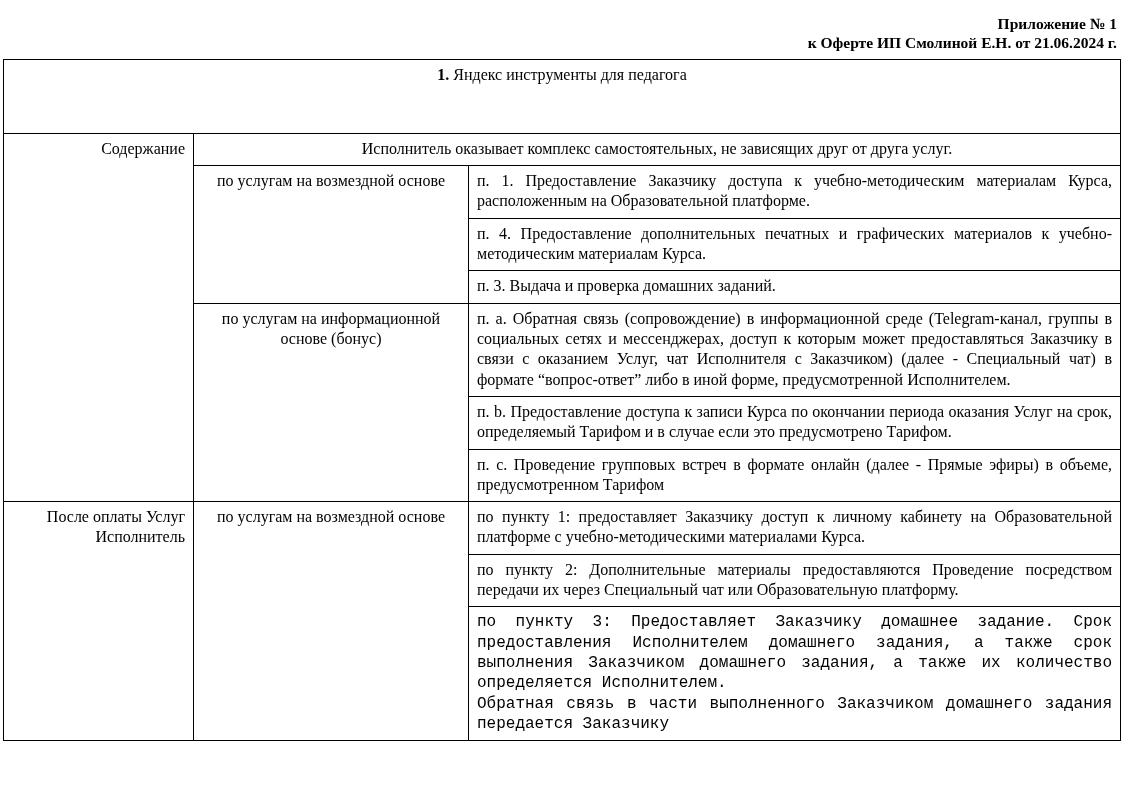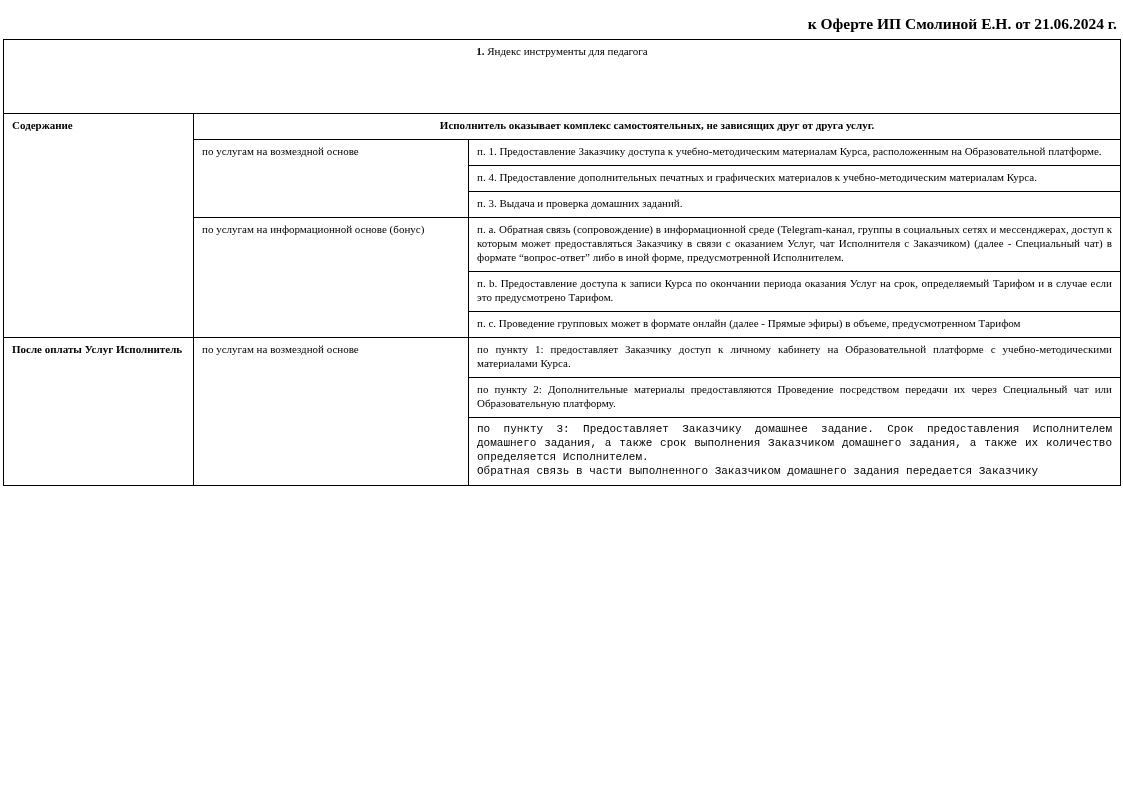--- a/index.html
+++ b/index.html
@@ -38,59 +38,61 @@
   table.doc {
     border-collapse: collapse;
     width: 1117px;
     margin: 0 0 0 3px;
     table-layout: fixed;
   }
   table.doc td {
     border: 1px solid #000000;
     vertical-align: top;
     padding: 5px 8px 6px 8px;
-    font-size: 11px;
+    font-size: 16px;
     line-height: 1.27;
   }
   .title-cell {
     height: 62px;
     text-align: center;
     vertical-align: top;
     padding-top: 9px;
   }
   .title-cell .bold {
     font-weight: bold;
   }
   .banner-cell {
     text-align: center;
-    font-weight: bold;
+    font-weight: normal;
     padding: 8px 8px 9px 8px;
   }
   .label-cell {
-    text-align: left;
+    text-align: right;
     vertical-align: middle;
-    font-weight: bold;
+    font-weight: normal;
   }
   .mid-cell {
+    text-align: center;
     vertical-align: middle;
   }
   .just {
     text-align: justify;
     text-justify: inter-word;
   }
   .col-a { width: 190px; }
   .col-b { width: 275px; }
   .col-c { width: 652px; }
 </style>
 </head>
 <body>
 
 <div class="page">
 
   <div class="header-block">
+    <div class="header-line1">Приложение № 1</div>
     <div class="header-line2">к Оферте ИП Смолиной Е.Н. от 21.06.2024 г.</div>
   </div>
 
   <table class="doc">
     <colgroup>
       <col class="col-a">
       <col class="col-b">
       <col class="col-c">
     </colgroup>
     <tbody>
@@ -118,21 +120,21 @@
       </tr>
 
       <tr>
         <td class="mid-cell" rowspan="3">по услугам на информационной основе (бонус)</td>
         <td class="just">п. a. Обратная связь (сопровождение) в информационной среде (Telegram-канал, группы в социальных сетях и мессенджерах, доступ к которым может предоставляться Заказчику в связи с оказанием Услуг, чат Исполнителя с Заказчиком) (далее - Специальный чат) в формате “вопрос-ответ” либо в иной форме, предусмотренной Исполнителем.</td>
       </tr>
       <tr>
         <td class="just">п. b. Предоставление доступа к записи Курса по окончании периода оказания Услуг на срок, определяемый Тарифом и в случае если это предусмотрено Тарифом.</td>
       </tr>
       <tr>
-        <td class="just">п. c. Проведение групповых может в формате онлайн (далее - Прямые эфиры) в объеме, предусмотренном Тарифом</td>
+        <td class="just">п. c. Проведение групповых встреч в формате онлайн (далее - Прямые эфиры) в объеме, предусмотренном Тарифом</td>
       </tr>
 
       <tr>
         <td class="label-cell" rowspan="3">После оплаты Услуг Исполнитель</td>
         <td class="mid-cell" rowspan="3">по услугам на возмездной основе</td>
         <td class="just">по пункту 1: предоставляет Заказчику доступ к личному кабинету на Образовательной платформе с учебно-методическими материалами Курса.</td>
       </tr>
       <tr>
         <td class="just">по пункту 2: Дополнительные материалы предоставляются Проведение посредством передачи их через Специальный чат или Образовательную платформу.</td>
       </tr>

